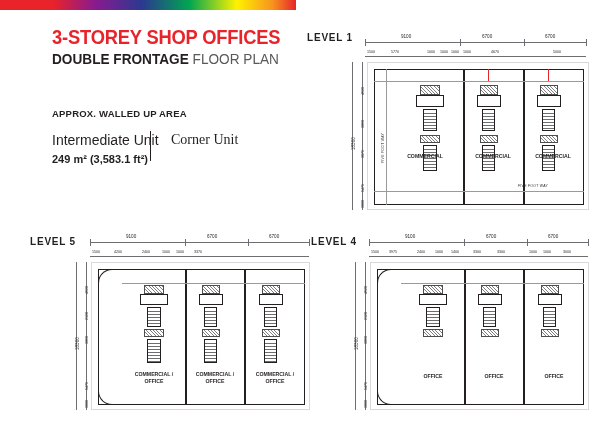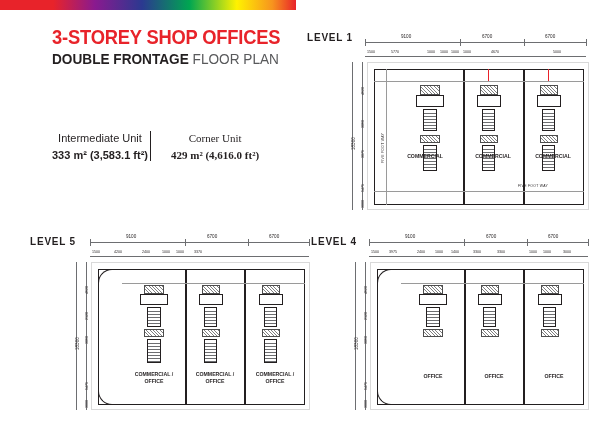--- a/index.html
+++ b/index.html
@@ -76,24 +76,23 @@
     letter-spacing: 0.2px;
     white-space: nowrap;
   }
   .area-col {
     position: absolute;
     top: 132px;
     font-size: 9px;
     color: #231f20;
   }
   .area-col .cap {
-    font-size: 11px;
-    color: #231f20;
-    white-space: nowrap;
-    text-align: center;
+    font-size: 14px;
+    color: #231f20;
+    white-space: nowrap;
   }
   .area-col .val {
     margin-top: 5px;
     font-size: 11px;
     font-weight: bold;
     color: #231f20;
     white-space: nowrap;
   }
   #area-intermediate { left: 52px; }
   #area-corner { left: 171px; font-family: Liberation Serif, serif; }
@@ -244,28 +243,28 @@
     background: #fff;
   }
 </style>
 </head>
 <body>
 
 <div id="title-block">
   <div id="gradient-bar"></div>
   <div id="title-main">3-STOREY SHOP OFFICES</div>
   <div id="title-sub"><span>DOUBLE FRONTAGE</span> <span class="light">FLOOR PLAN</span></div>
+  <div id="approx-label">APPROX. WALLED UP AREA</div>
   <div id="area-divider"></div>
   <div class="area-col" id="area-intermediate">
     <div class="cap">Intermediate Unit</div>
-    <div class="val">333 m² (3,583.1 ft²)</div>
+    <div class="val">249 m² (3,583.1 ft²)</div>
   </div>
   <div class="area-col" id="area-corner">
     <div class="cap">Corner Unit</div>
-    <div class="val">429 m² (4,616.0 ft²)</div>
   </div>
 </div>
 
 <div class="panel" id="panel-l1" style="left:305px; top:20px; width:288px; height:190px;">
   <div class="level-label" style="left:2px; top:12px;">LEVEL 1</div>
 
   <div class="dim-line-h" style="left:60px; top:22px; width:95px;"></div>
   <div class="dim-line-h" style="left:155px; top:22px; width:64px;"></div>
   <div class="dim-line-h" style="left:219px; top:22px; width:62px;"></div>
   <div class="dim-tick" style="left:60px; top:19px; width:1px; height:7px;"></div>

